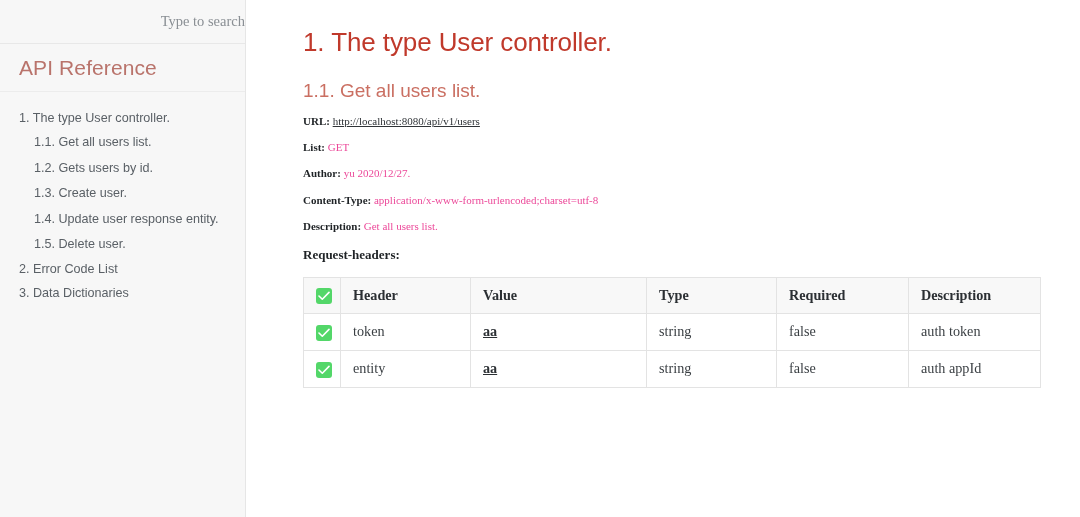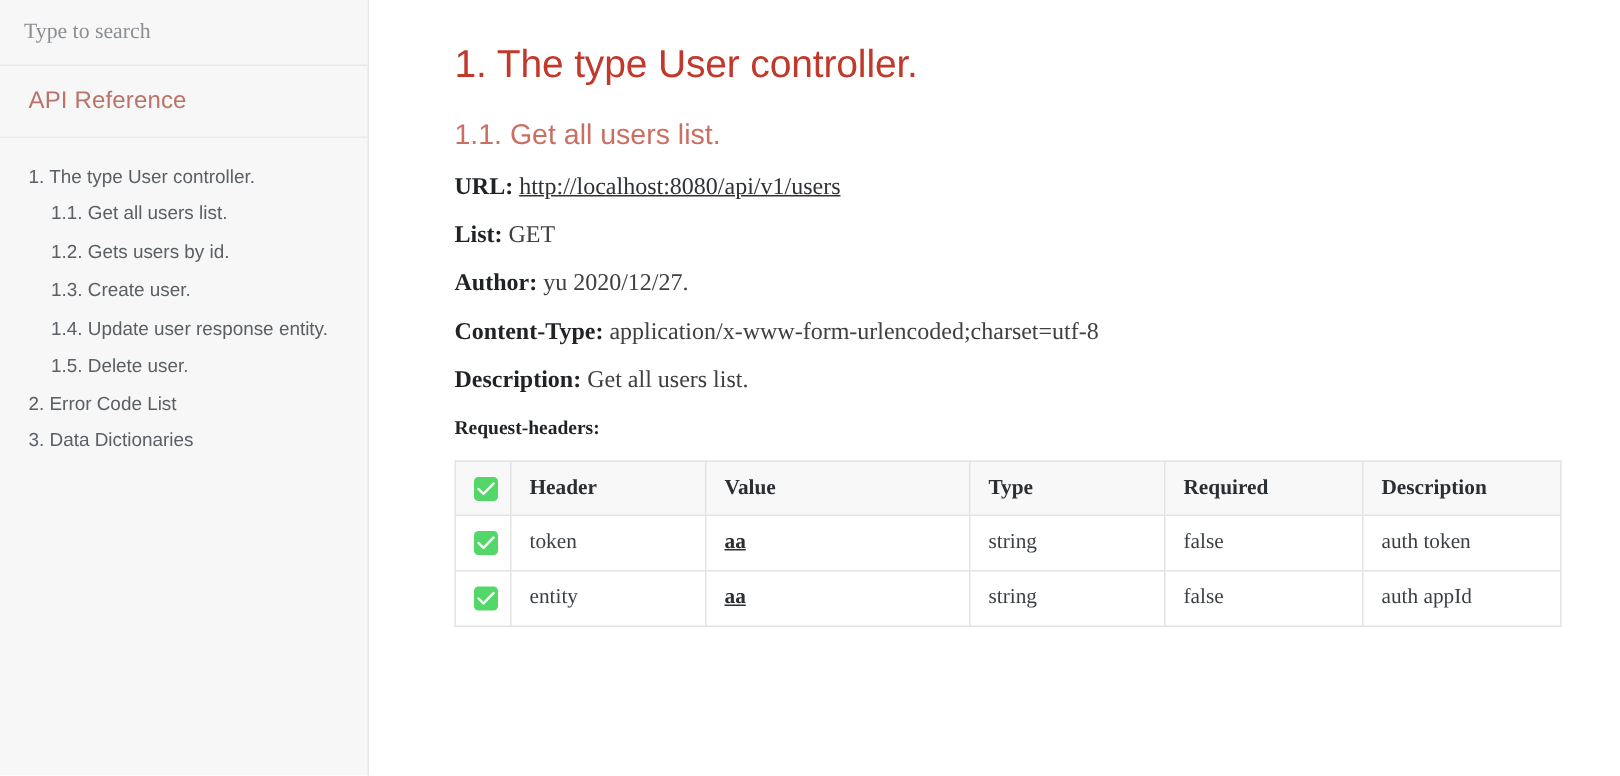--- a/index.html
+++ b/index.html
@@ -41,35 +41,36 @@
   }
   .search-input {
     border: 0;
     outline: none;
     background: transparent;
     font-family: "Liberation Serif", serif;
     font-size: 14.5px;
     color: #4c1d95;
     width: 100%;
     padding: 0;
+    text-align: right;
   }
   .search-input::placeholder {
     color: #8a8f94;
     opacity: 1;
   }
 
   .sidebar-title-wrap {
     height: 48px;
     border-bottom: 1px solid #ececec;
     display: flex;
     align-items: center;
     padding-left: 19px;
   }
   .sidebar-title {
-    font-size: 16px;
+    font-size: 21px;
     color: #b9736b;
     font-weight: 400;
     letter-spacing: 0.1px;
   }
 
   .nav {
     padding: 14px 0 0 0;
     flex: 1;
   }
   .nav-item {
@@ -120,32 +121,32 @@
   .h2 {
     font-size: 19px;
     font-weight: 400;
     color: #ca6f62;
     margin: 0;
     padding: 22px 0 0 0;
   }
 
   .meta {
     font-family: "Liberation Serif", serif;
-    font-size: 16px;
+    font-size: 11px;
     color: #2f3337;
     margin: 0;
     padding: 13px 0 0 0;
     line-height: 1.2;
   }
   .meta b { font-weight: bold; color: #1f2326; }
   .meta .url-link {
     color: #2f3337;
     text-decoration: underline;
   }
-  .meta .val { color: #404040; text-align: center; }
+  .meta .val { color: #ec4899; text-align: center; }
 
   .req-label {
     font-family: "Liberation Serif", serif;
     font-size: 13px;
     font-weight: bold;
     color: #1f2326;
     margin: 0;
     padding: 14px 0 0 0;
   }
 

